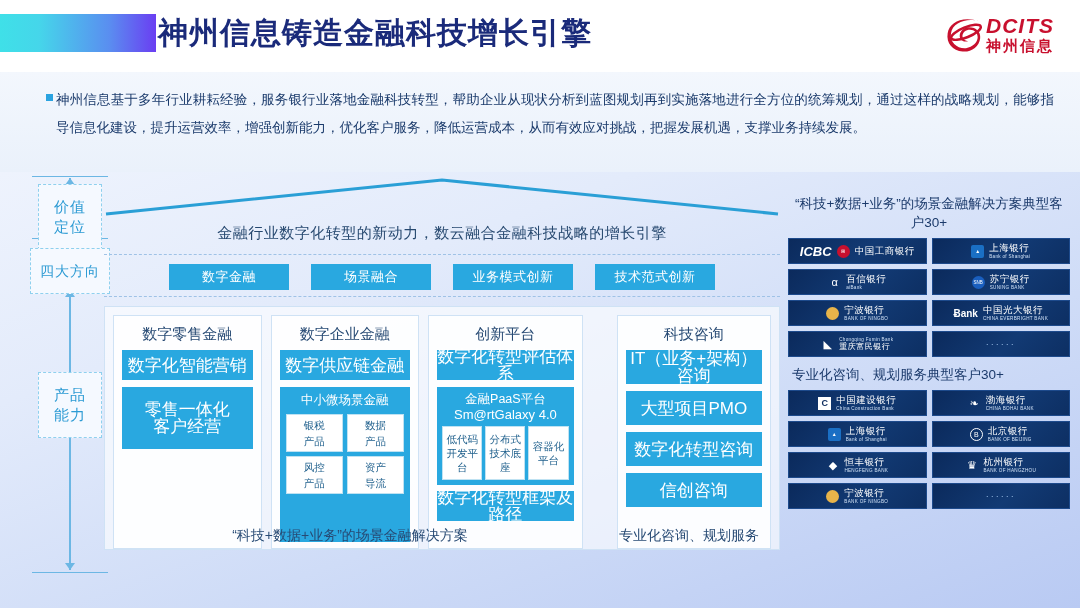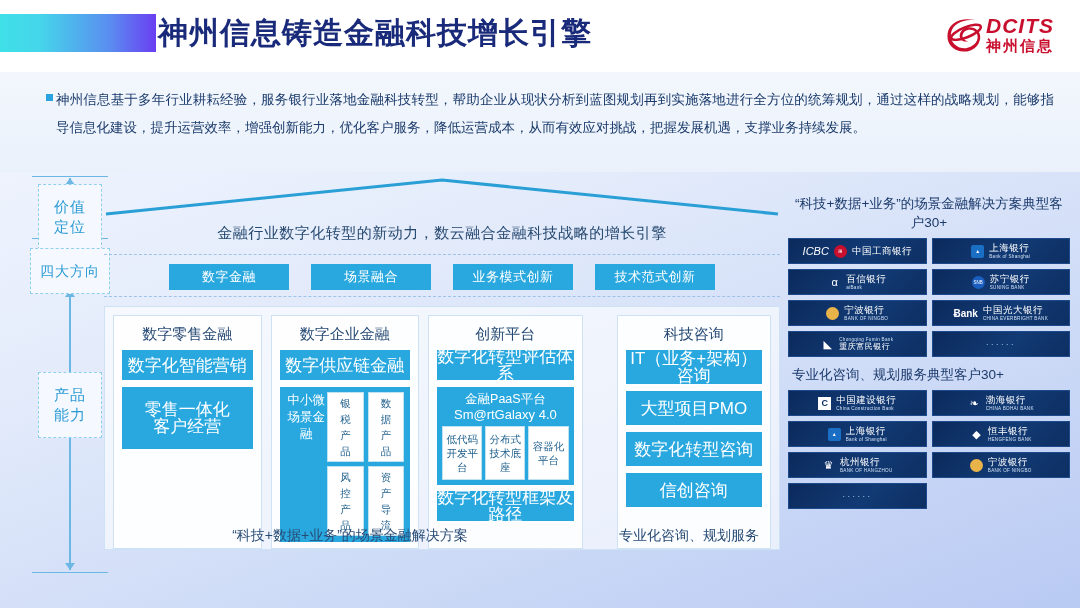--- a/index.html
+++ b/index.html
@@ -134,21 +134,21 @@
     text-align: center; display: flex; align-items: center; justify-content: center;
     margin-bottom: 7px; line-height: 17px;
   }
   .blue-box.h30 { height: 30px; }
   .blue-box.h34 { height: 34px; }
   .blue-box.tall { height: 62px; flex-direction: column; }
 
   
   .group-box {
     background: #29a8e0; color: #ffffff; padding: 5px 6px 6px 6px;
-    flex: 1; display: flex; flex-direction: row;
+    flex: 1; display: flex; flex-direction: column;
   }
   .group-title { font-size: 12.5px; text-align: center; margin-bottom: 5px; }
   .mini-grid { display: grid; grid-template-columns: 1fr 1fr; gap: 4px; }
   .mini {
     background: #ffffff; color: #1e5f8c; font-size: 10.5px;
     text-align: center; line-height: 16px; padding: 2px 12px; border: 1px solid #bfe2f2;
   }
 
   
   .paas-box {
@@ -190,21 +190,21 @@
   }
   .logo-cn { color: #ffffff; font-size: 9.5px; letter-spacing: 0.5px; white-space: nowrap; }
   .logo-en { color: #cfe0f5; font-size: 4.6px; letter-spacing: 0.3px; white-space: nowrap; }
   .logo-txtwrap { display: flex; flex-direction: column; align-items: flex-start; line-height: 1.15; }
   .logo-badge {
     width: 13px; height: 13px; border-radius: 50%;
     display: flex; align-items: center; justify-content: center;
     font-size: 5px; color: #fff; flex: 0 0 auto;
   }
   .dots { color: #9fc0e8; font-size: 9px; letter-spacing: 2px; }
-  .icbc-mark { color: #fff; font-size: 11px; font-weight: normal; font-style: italic; text-align: right; }
+  .icbc-mark { color: #fff; font-size: 13px; font-weight: bold; font-style: italic; text-align: right; }
   .ebank-mark { color: #fff; font-size: 10px; font-weight: bold; }
 </style>
 </head>
 <body>
 
 <div id="slide">
 
   <div id="header">
     <div id="title-bar"></div>
     <div id="page-title">神州信息铸造金融科技增长引擎</div>
@@ -406,20 +406,27 @@
         </span>
       </div>
 
       <div class="logo-cell">
         <span class="logo-badge" style="background:#1a6fc4;border-radius:2px;">▲</span>
         <span class="logo-txtwrap">
           <span class="logo-cn">上海银行</span>
           <span class="logo-en">Bank of Shanghai</span>
         </span>
       </div>
+      <div class="logo-cell">
+        <span class="logo-badge" style="background:none;border:1px solid #fff;color:#fff;font-size:7px;">B</span>
+        <span class="logo-txtwrap">
+          <span class="logo-cn">北京银行</span>
+          <span class="logo-en">BANK OF BEIJING</span>
+        </span>
+      </div>
 
       <div class="logo-cell">
         <span class="logo-badge" style="background:none;color:#fff;font-size:11px;">◆</span>
         <span class="logo-txtwrap">
           <span class="logo-cn">恒丰银行</span>
           <span class="logo-en">HENGFENG BANK</span>
         </span>
       </div>
       <div class="logo-cell">
         <span class="logo-badge" style="background:none;color:#fff;font-size:11px;">♛</span>

